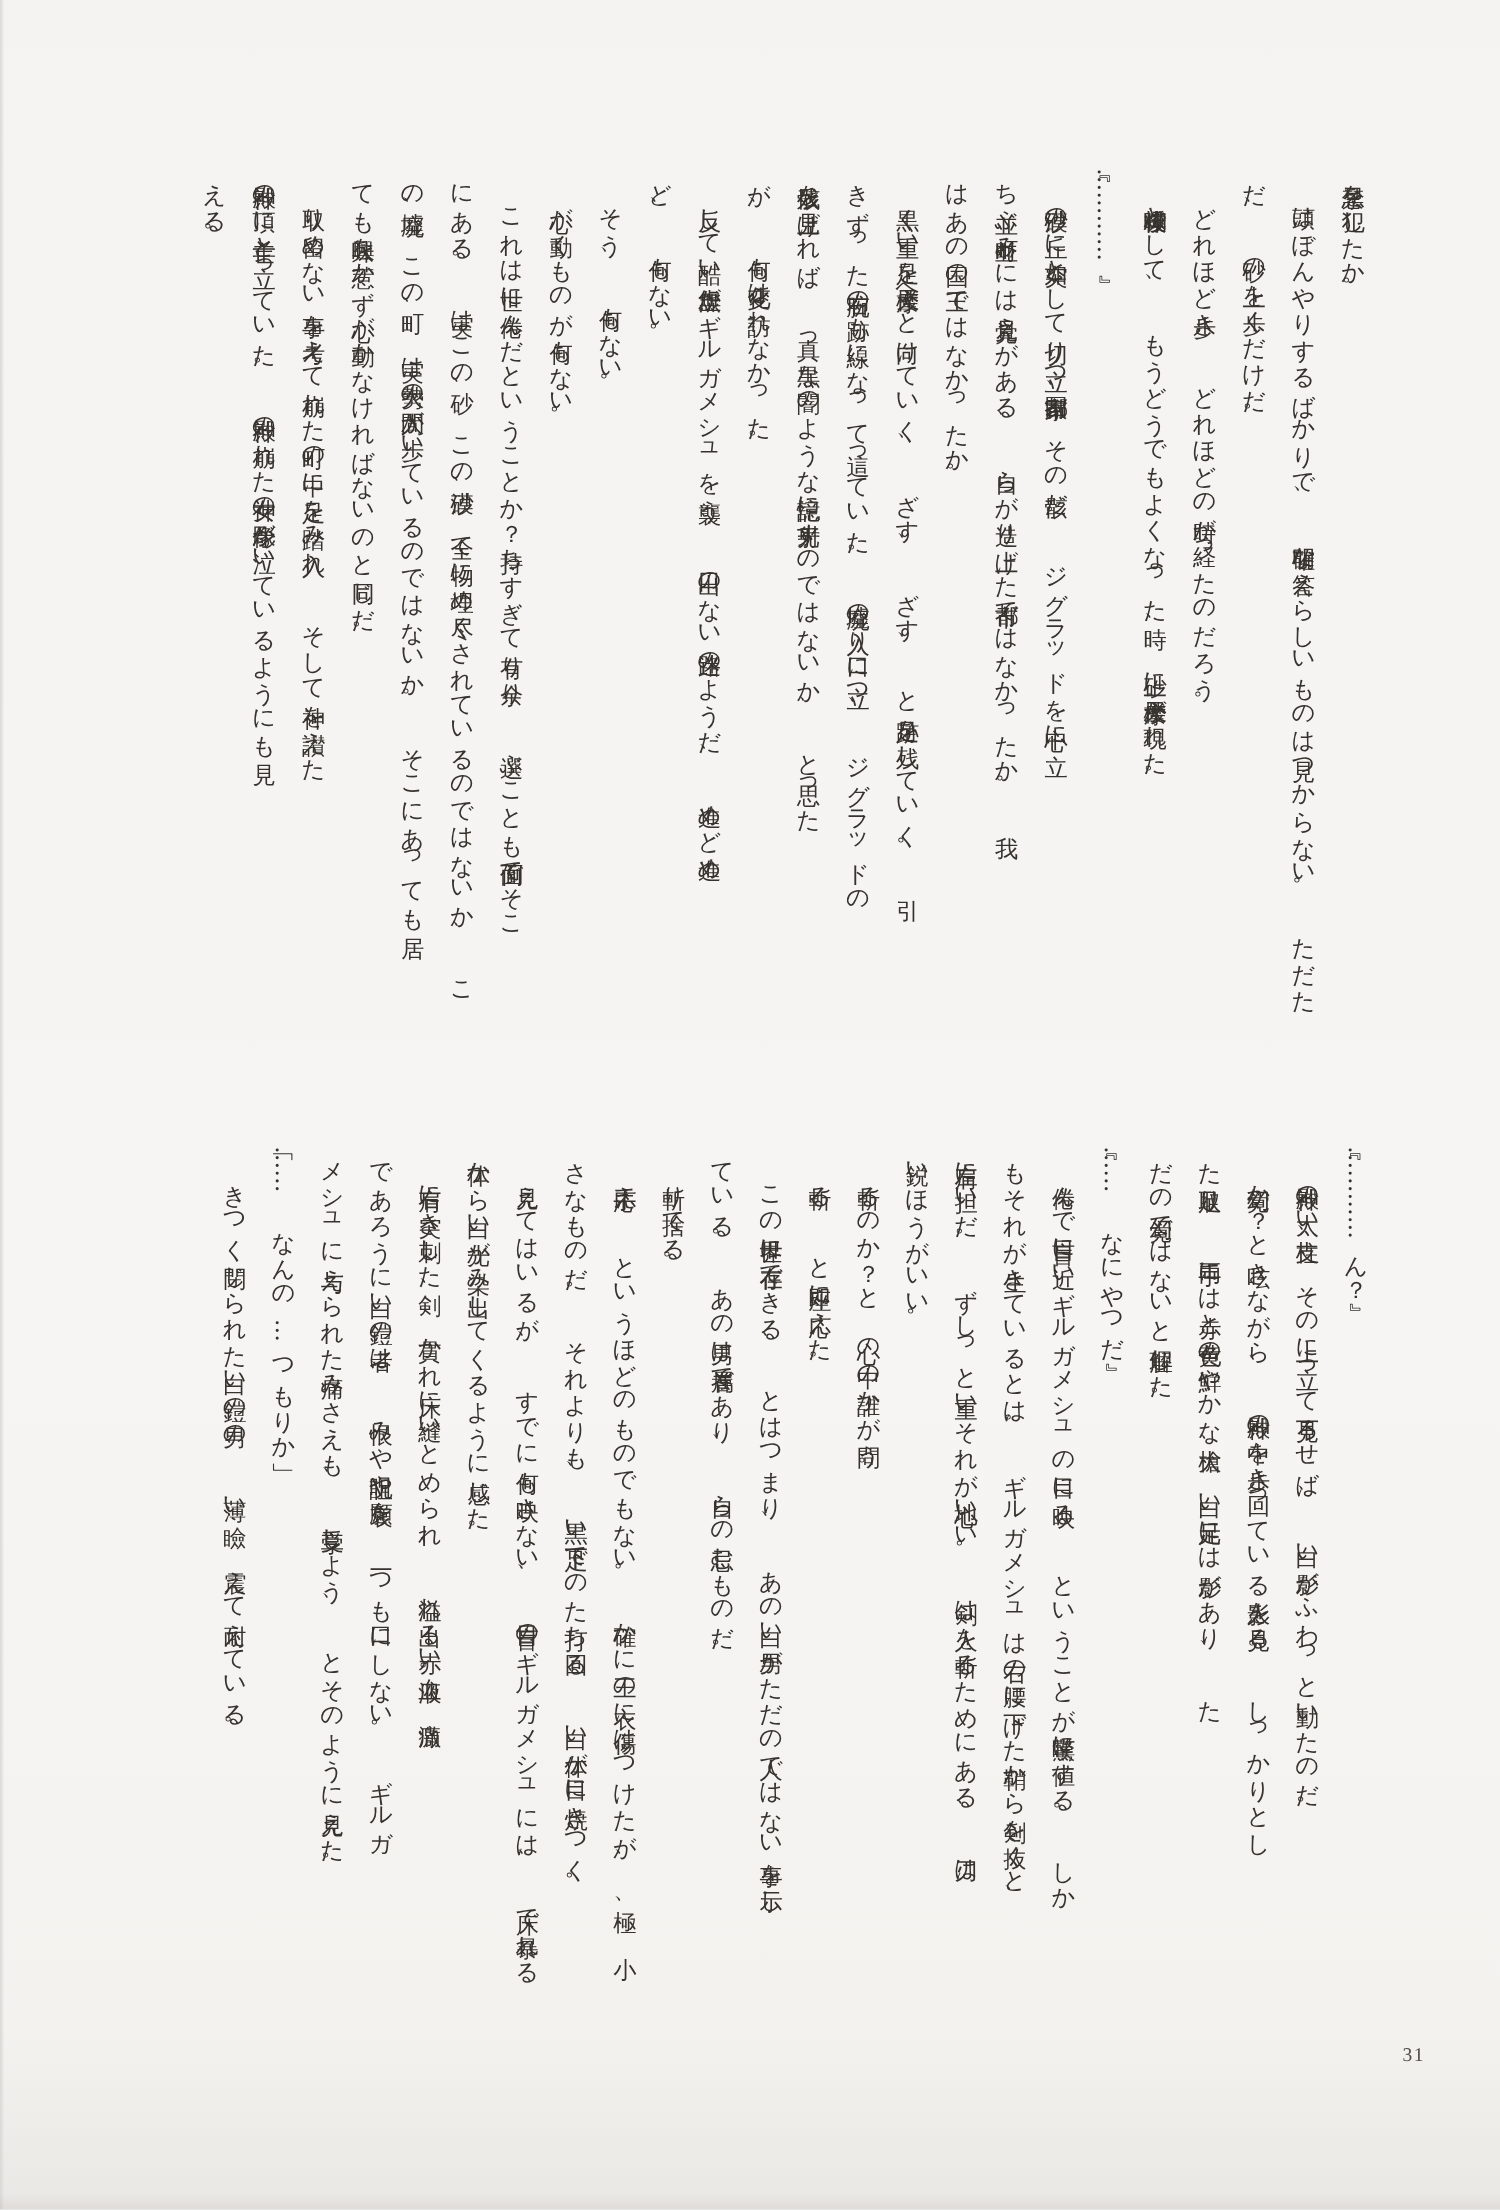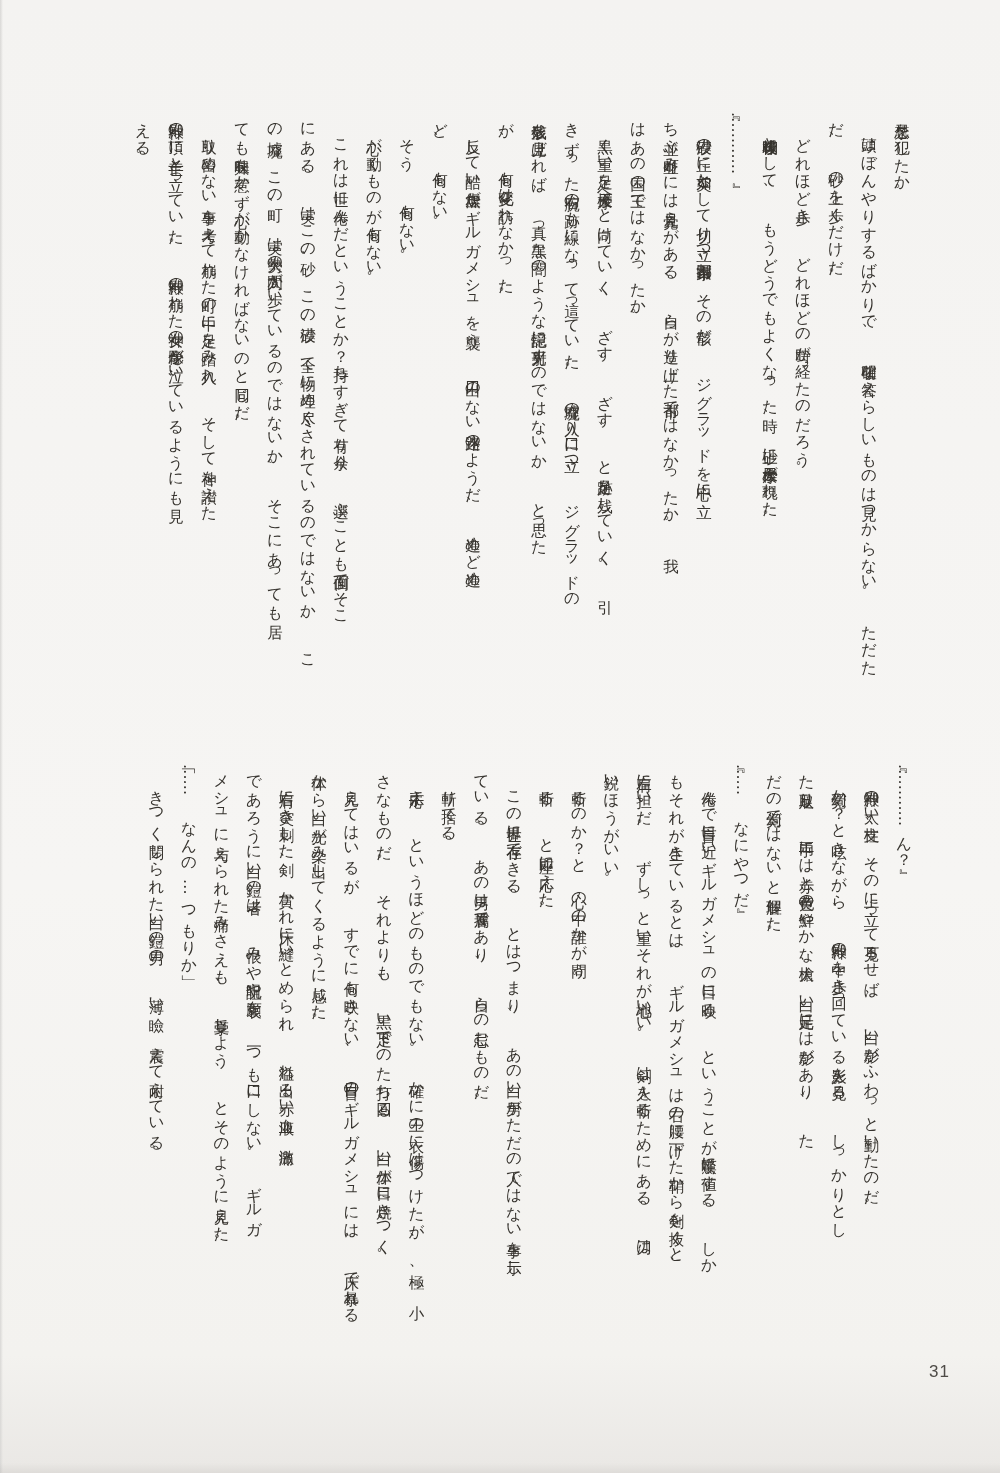--- a/index.html
+++ b/index.html
@@ -49,24 +49,24 @@
     font-size: 15.5px;
   }
   .block-bottom .vline { line-height: 32.5px; }
   .vline {
     white-space: nowrap;
   }
   .page-number {
     position: absolute;
     top: 1362px;
     right: 50px;
-    font-size: 17px;
+    font-size: 13px;
     color: #4e4b47;
     letter-spacing: 1px;
-    font-family: Liberation Sans, sans-serif;
+    font-family: Liberation Serif, serif;
   }
 </style>
 </head>
 <body>
 
 <div class="paper">
   <div class="scan-edge-left"></div>
   <div class="scan-shadow-bottom"></div>
 
   <div class="text-block block-top">

